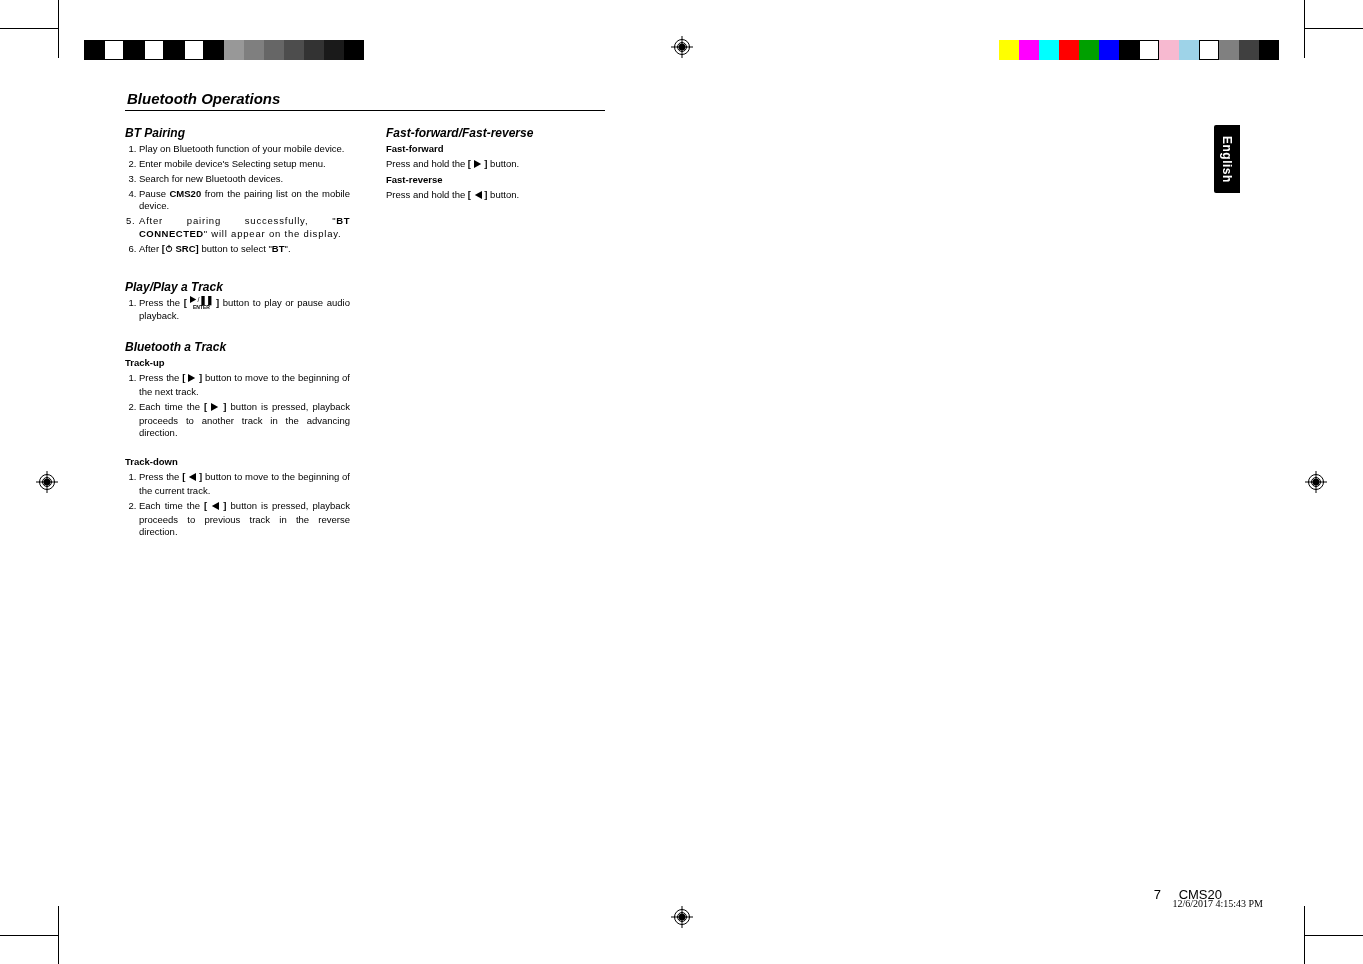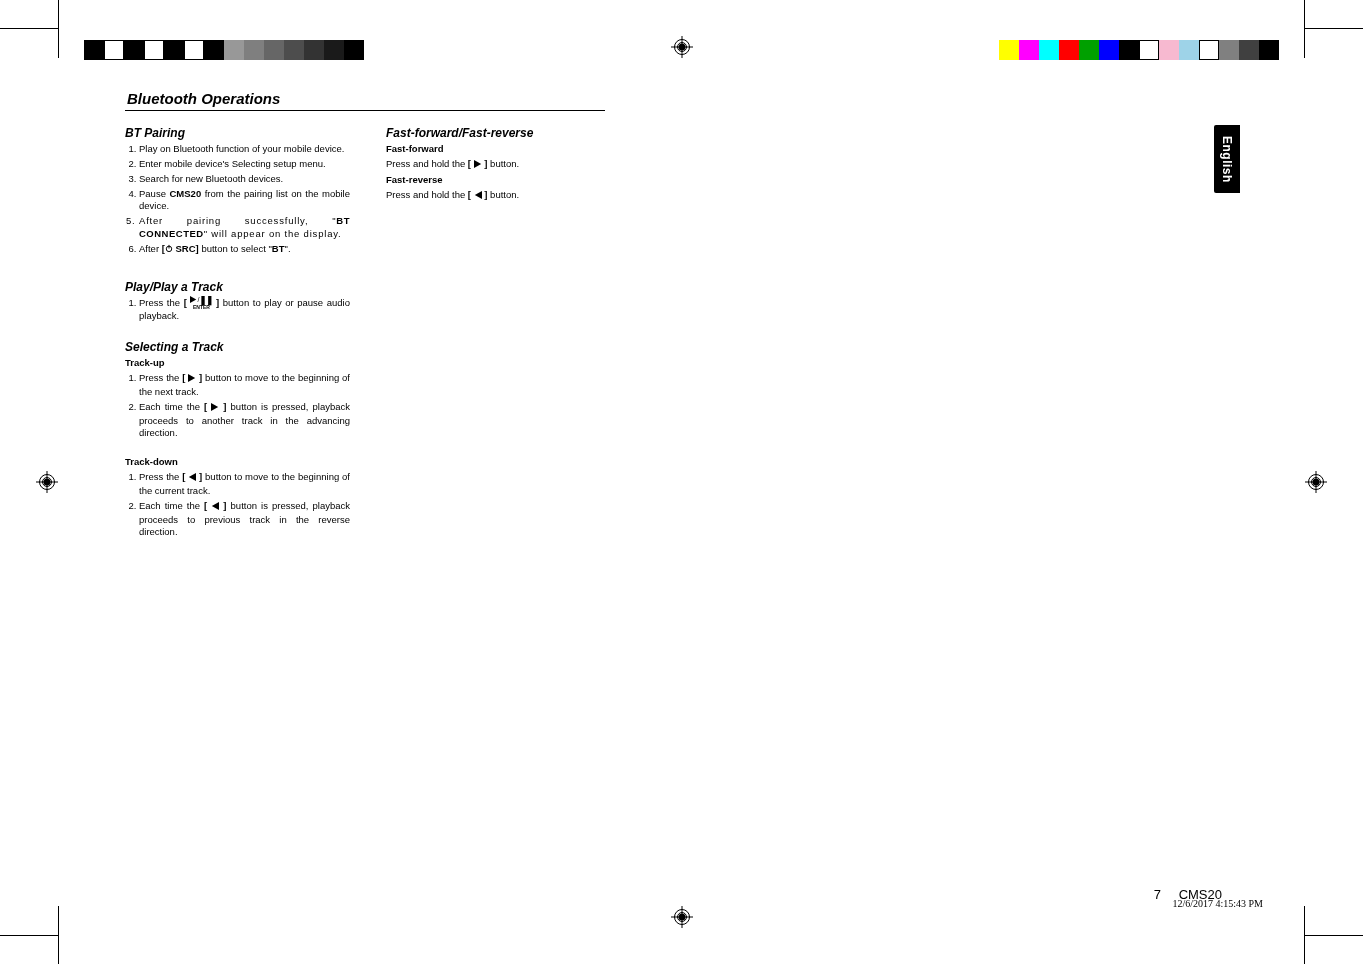--- a/index.html
+++ b/index.html
@@ -232,21 +232,21 @@
       <div class="h-sub">Play/Play a Track</div>
       <ol class="steps">
         <li>
           <span>Press the </span><span class="bold">[ </span><span class="enter-frac"><span class="icon-play"><svg viewBox="0 0 10 10">
                   <polygon points="0,0 9,5 0,10" fill="#000"></polygon>
                 </svg></span><span>/</span><span class="icon-pause">❚❚</span><br><span class="bold" style="font-size:5px;">ENTER</span></span><span class="bold"> ]</span><span> button to play or pause audio playback.</span>
         </li>
       </ol>
 
       <div style="height:6px;"></div>
-      <div class="h-sub">Selecting a Track</div>
+      <div class="h-sub">Bluetooth a Track</div>
       <p class="bold">Track-up</p>
       <ol class="steps">
         <li>
           <span>Press the </span><span class="bold">[  </span><span class="icon-right"><svg viewBox="0 0 10 10">
                 <polygon points="0,0 9,5 0,10" fill="#000"></polygon>
               </svg></span><span class="bold">  ]</span><span> button to move to the beginning of the next track.</span>
         </li>
         <li>
           <span>Each time the </span><span class="bold">[  </span><span class="icon-right"><svg viewBox="0 0 10 10">
                 <polygon points="0,0 9,5 0,10" fill="#000"></polygon>

